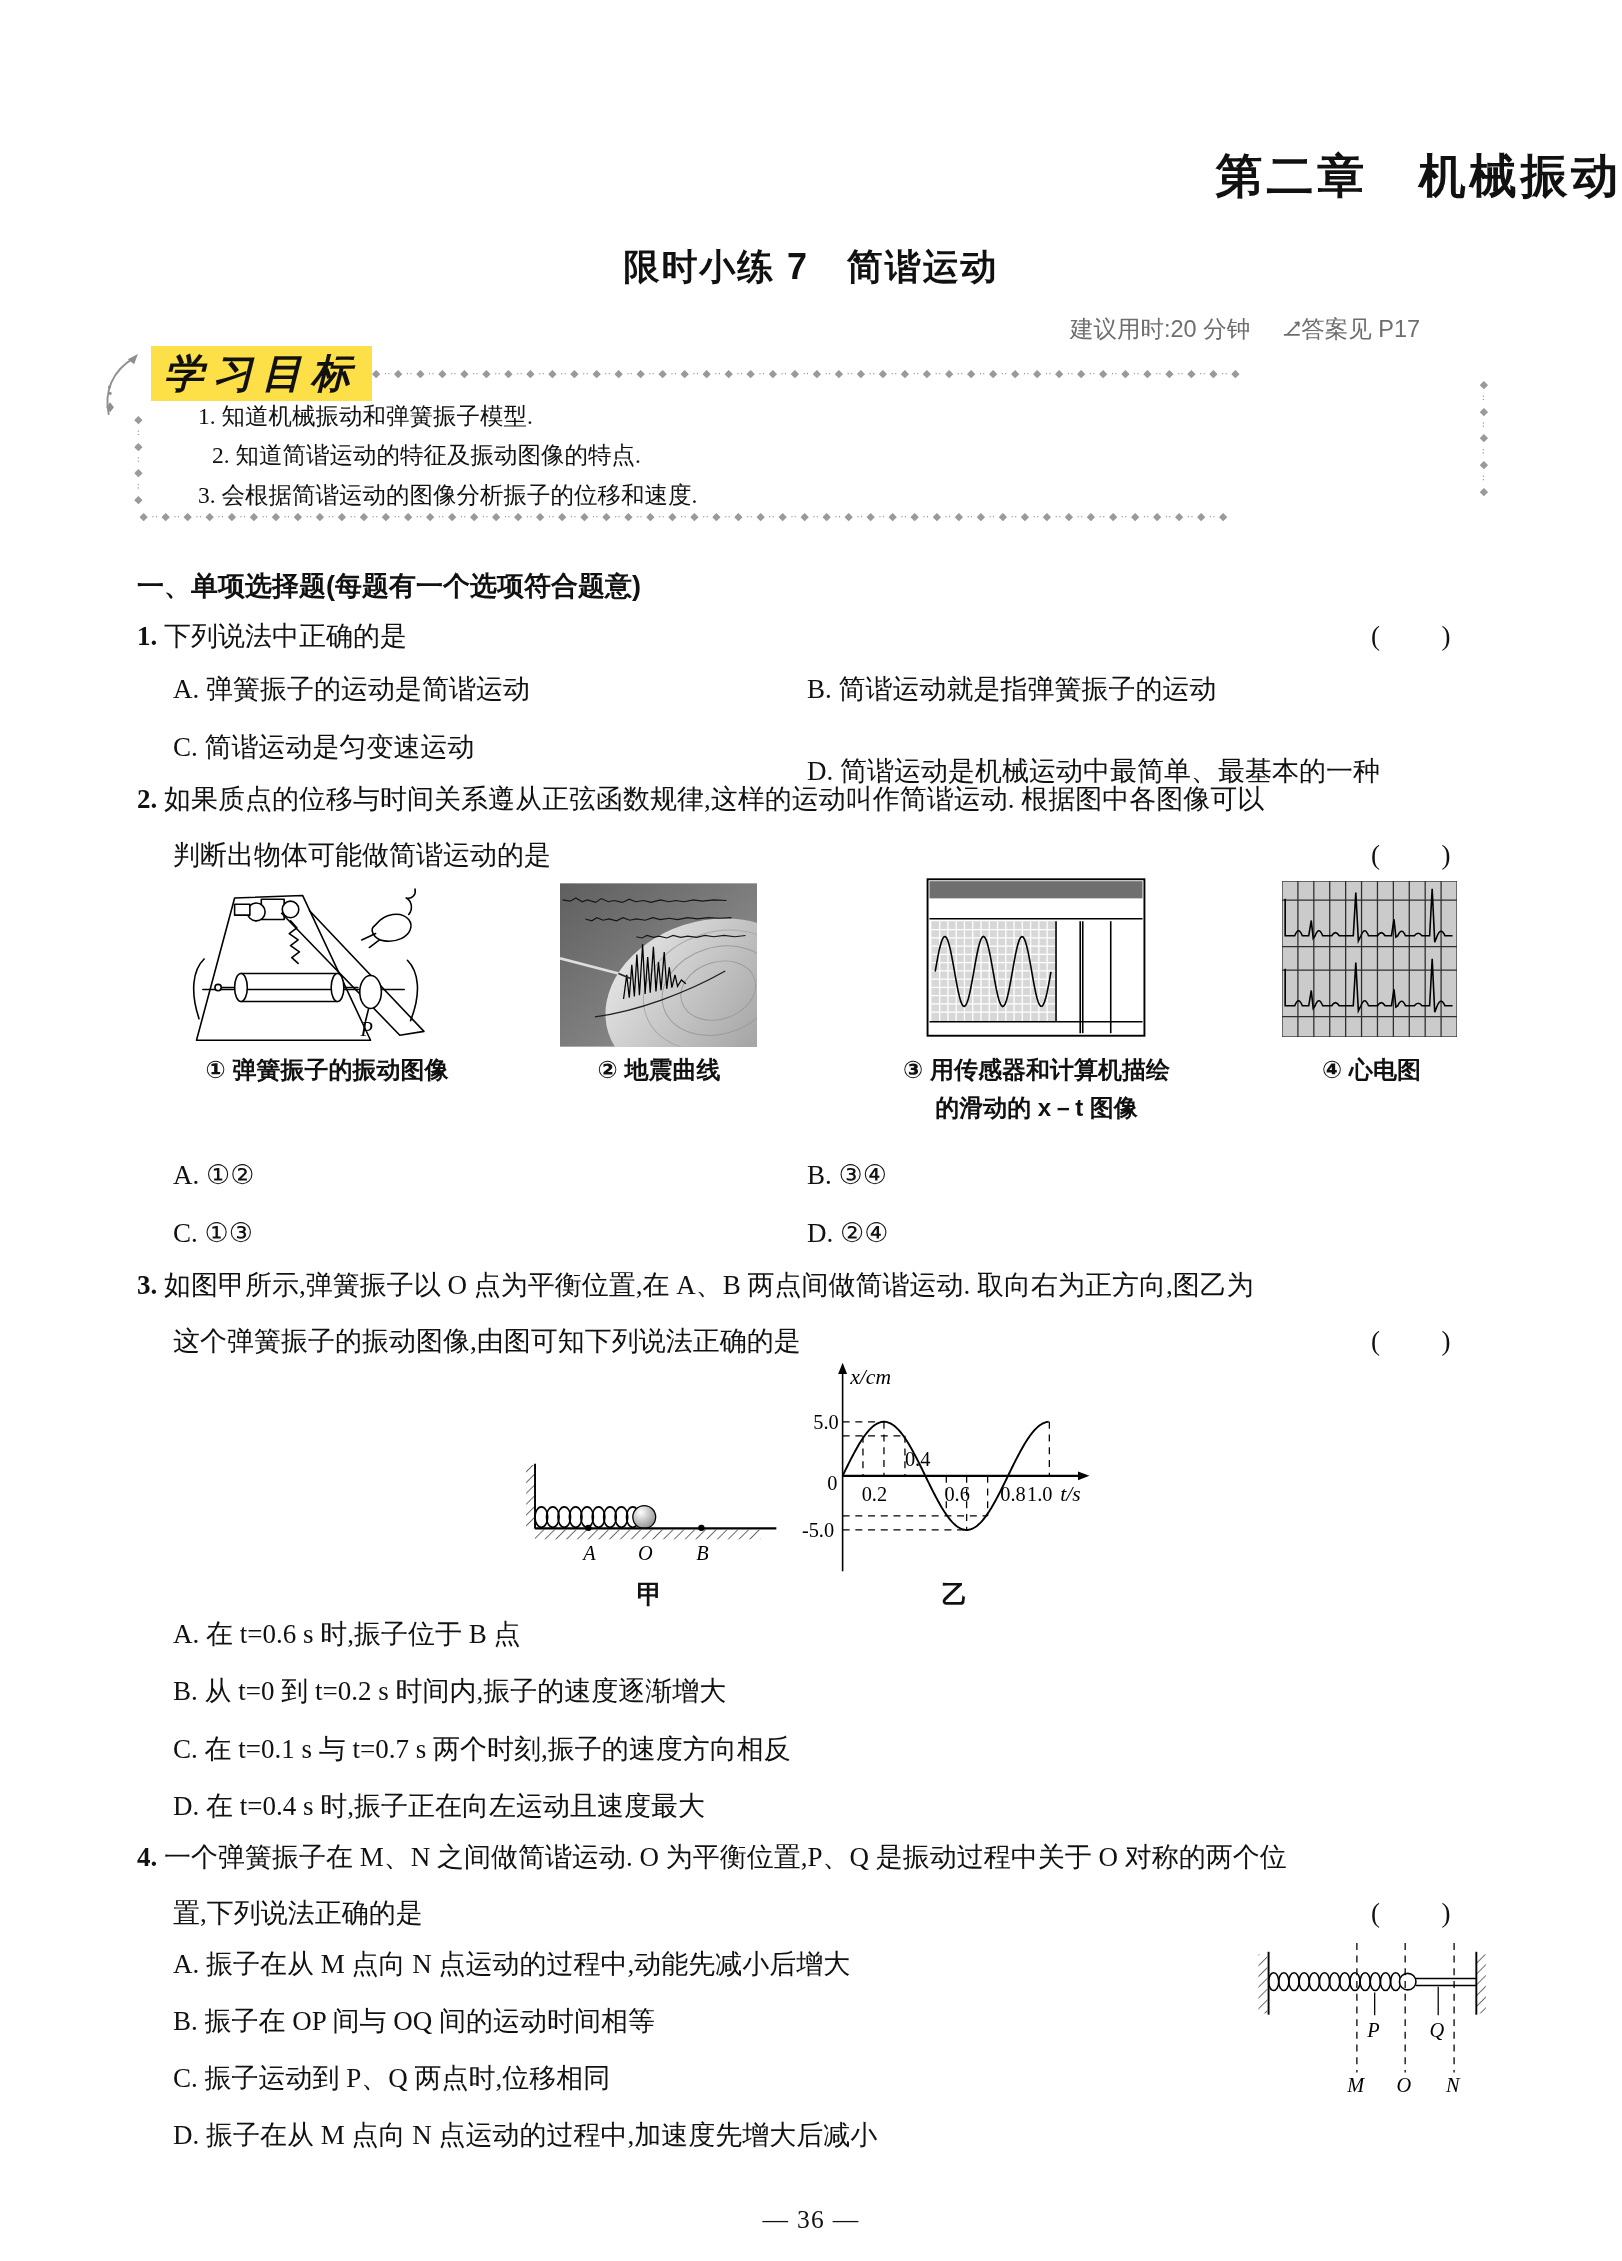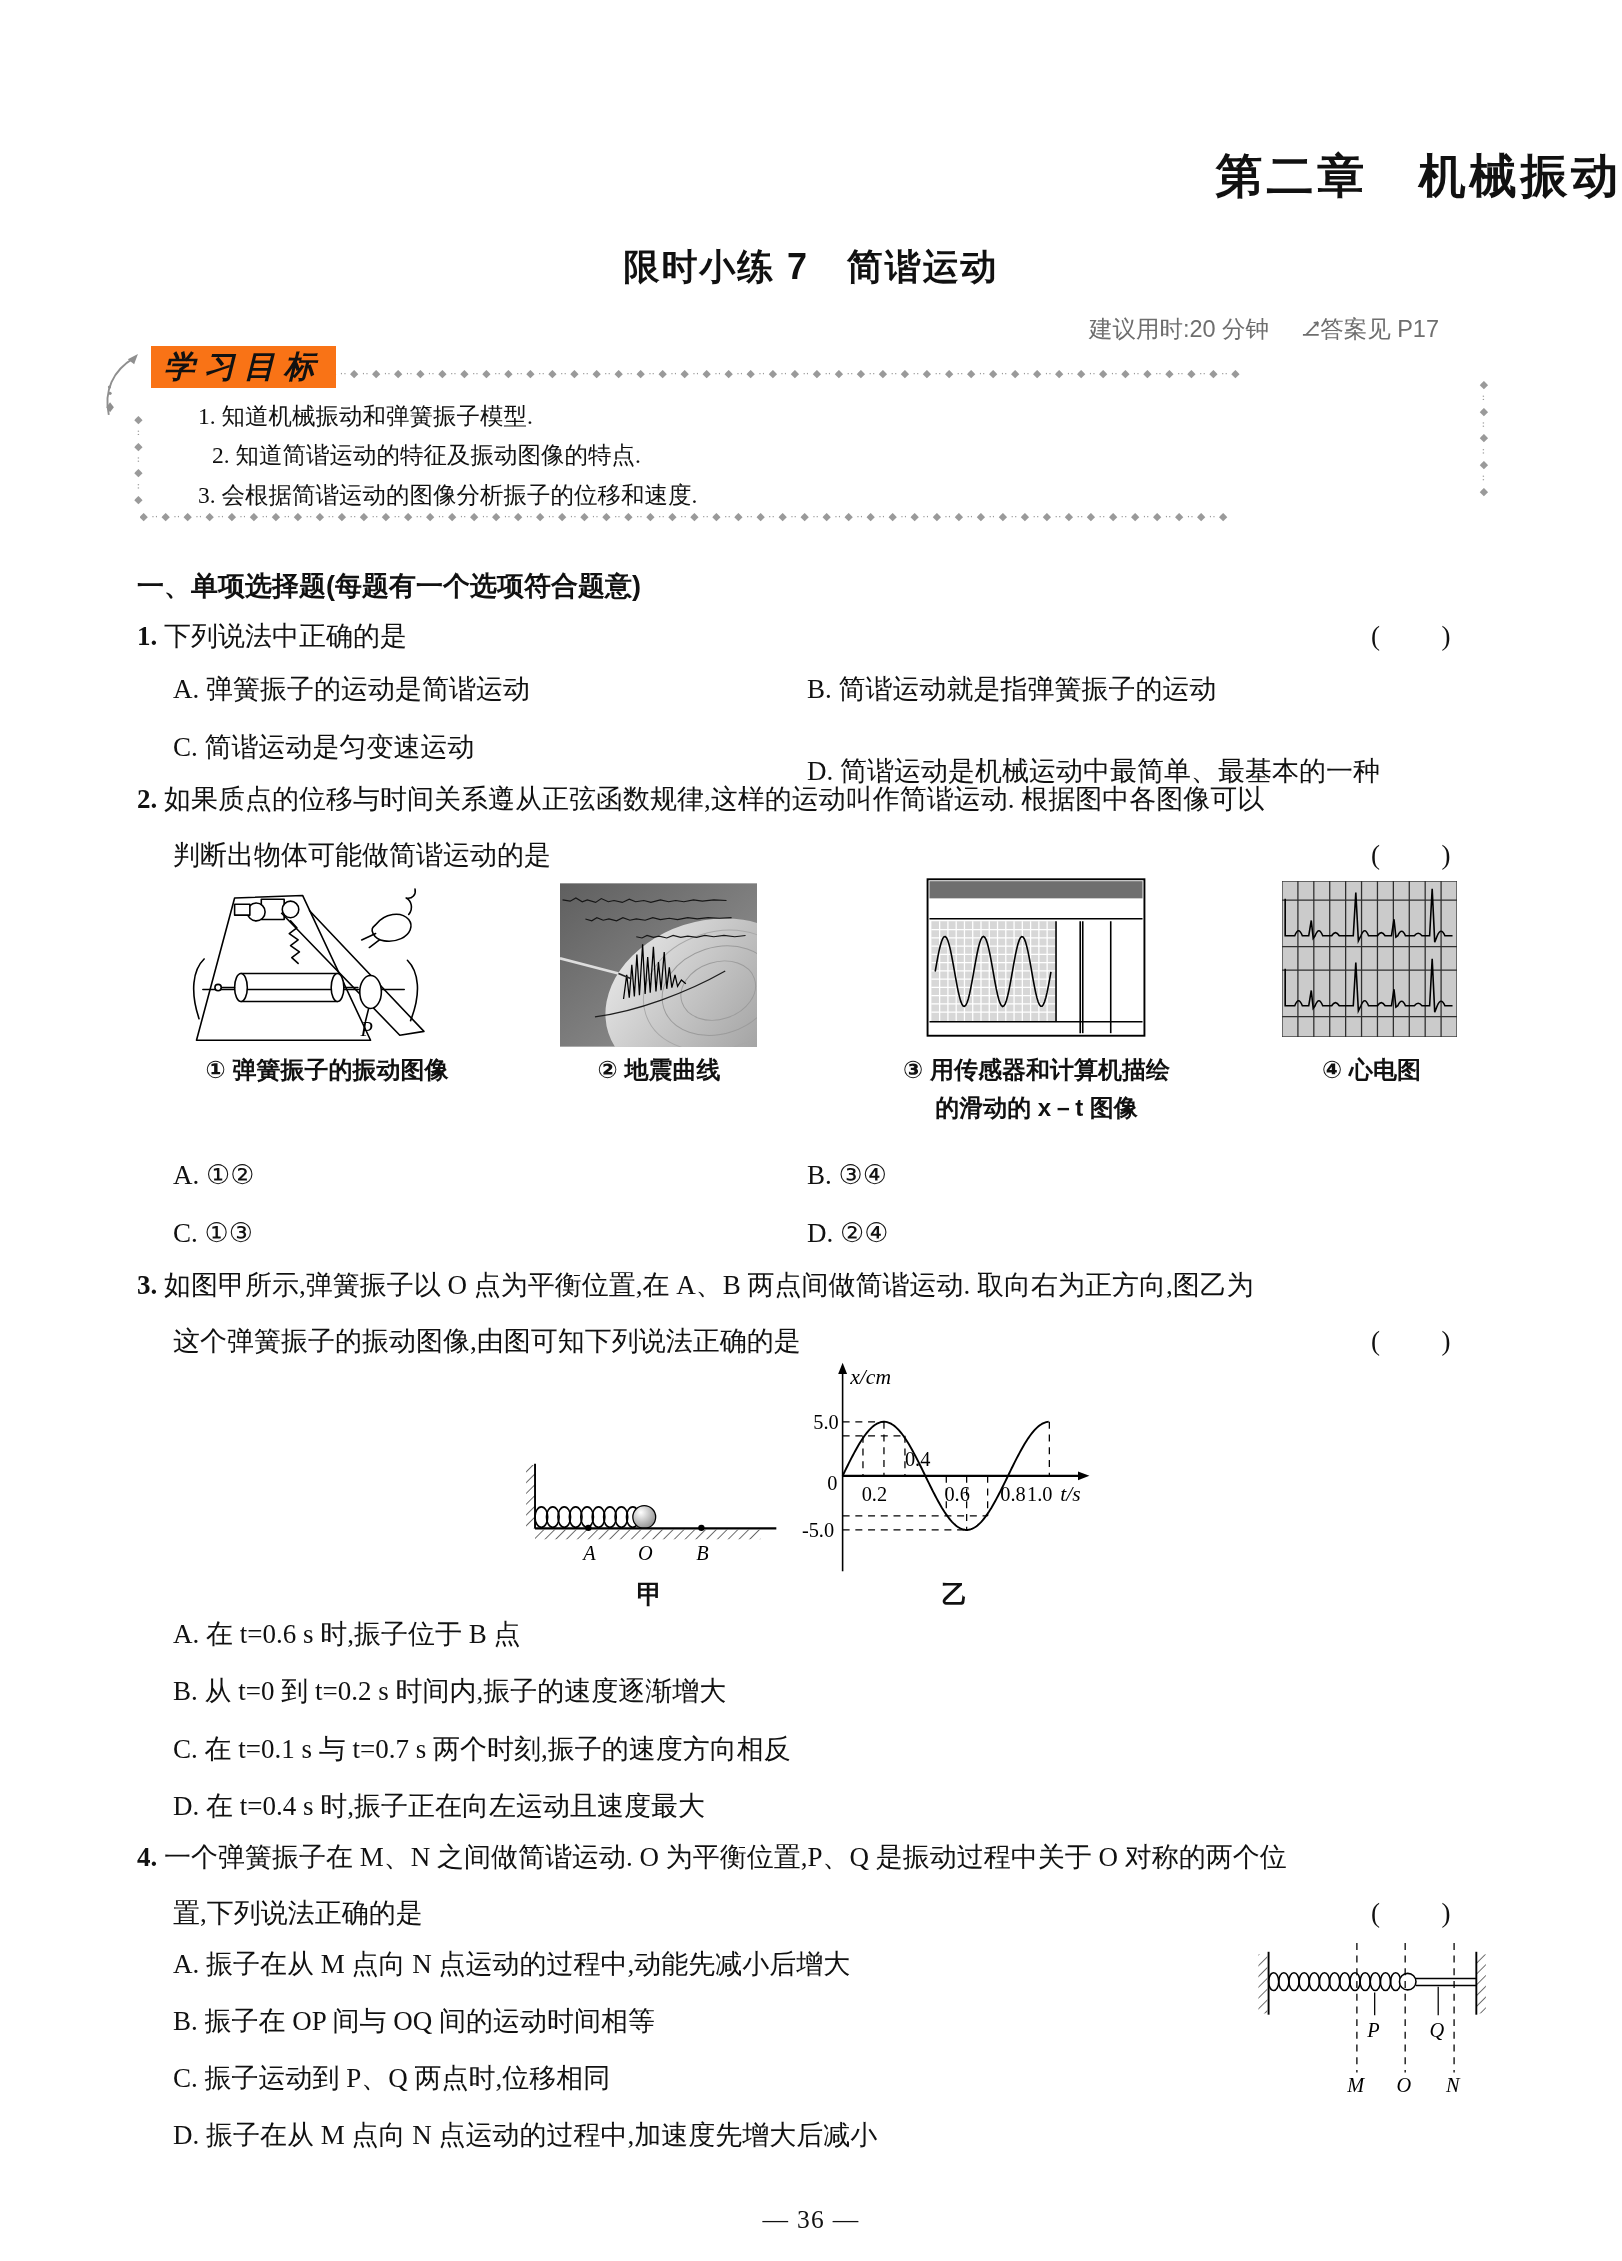--- a/index.html
+++ b/index.html
@@ -8,22 +8,22 @@
   .abs{position:absolute;}
   .hei{font-family:"Liberation Sans","DejaVu Sans",sans-serif;font-weight:700;text-align:right;}
   .song{font-family:"Liberation Serif","DejaVu Serif",serif;}
   .title{font-size:47px;letter-spacing:3.8px;}
   .subtitle{font-size:36px;letter-spacing:1.9px;}
   .meta{font-size:23.5px;color:#6e6e6e;font-family:"Liberation Sans","DejaVu Sans",sans-serif;}
   .obj-box{position:absolute;left:137px;top:374px;width:1348px;height:143px;}
   .dchain{position:absolute;color:#9a9a9a;font-size:10.8px;line-height:15.3px;overflow:hidden;
           white-space:nowrap;font-family:"DejaVu Sans",sans-serif;}
   .dvert{writing-mode:vertical-rl;}
-  .obj-header{position:absolute;left:151px;top:346px;z-index:3;background:#f97316;padding:0 12.7px;
-              font-size:31px;font-weight:800;font-style:italic;letter-spacing:9px;}
+  .obj-header{position:absolute;left:151px;top:346px;z-index:3;background:#fde047;padding:0 12.7px;
+              font-size:40px;font-weight:800;font-style:italic;letter-spacing:9px;}
   .obj-item{font-size:23.5px;line-height:39px;white-space:nowrap;}
   .section{font-size:27px;}
   .qline{font-size:27px;white-space:nowrap;}
   .qnum{font-weight:700;}
   .opt{font-size:27px;white-space:nowrap;}
   .paren{font-size:27px;letter-spacing:2.5px;}
   .cap{font-size:24px;text-align:center;font-family:"Liberation Sans","DejaVu Sans",sans-serif;font-weight:700;}
   .figcap{font-size:25.5px;font-weight:700;font-family:"Liberation Sans","DejaVu Sans",sans-serif;text-align:center;}
   .pageno{font-size:25.5px;text-align:center;letter-spacing:1.3px;}
   svg text{font-family:"Liberation Serif","DejaVu Serif",serif;}
@@ -31,21 +31,21 @@
   .ink{stroke:#000;fill:none;stroke-width:2.5;stroke-linecap:round;stroke-linejoin:round;}
 </style>
 </head>
 <body>
 
 <div class="page">
 
   <div class="abs hei title" style="left:0;right:0;top:145px;text-align:right;">第二章　机械振动</div>
   <div class="abs hei subtitle" style="left:0;right:0;top:243px;text-align:center;">限时小练 7　简谐运动</div>
 
-  <div class="abs meta" style="top:313px;left:1003px;width:436px;text-align:right;white-space:nowrap;">
+  <div class="abs meta" style="top:313px;left:1070px;width:436px;text-align:left;white-space:nowrap;">
     <span>建议用时:20 分钟</span>
     <span style="display:inline-block;width:25.5px;"></span><svg width="19" height="19" viewBox="0 0 30 30" style="vertical-align:-1.3px;">
       <path d="M27,5 L8,25 M3,25 L28,25 M27,5 l-7,1 M27,5 l-1,7" stroke="#6e6e6e" stroke-width="2.5" fill="none"></path>
     </svg><span>答案见 P17</span>
   </div>
 
   <div class="obj-header song">学习目标</div>
   <svg class="abs" style="left:101px;top:349px;" width="46" height="76" viewBox="0 0 72 120">
     <path d="M12,104 C4,66 18,34 52,14" stroke="#8f8f8f" stroke-width="3" fill="none"></path>
     <polygon points="58,8 42,16 52,24" fill="#8f8f8f"></polygon>

